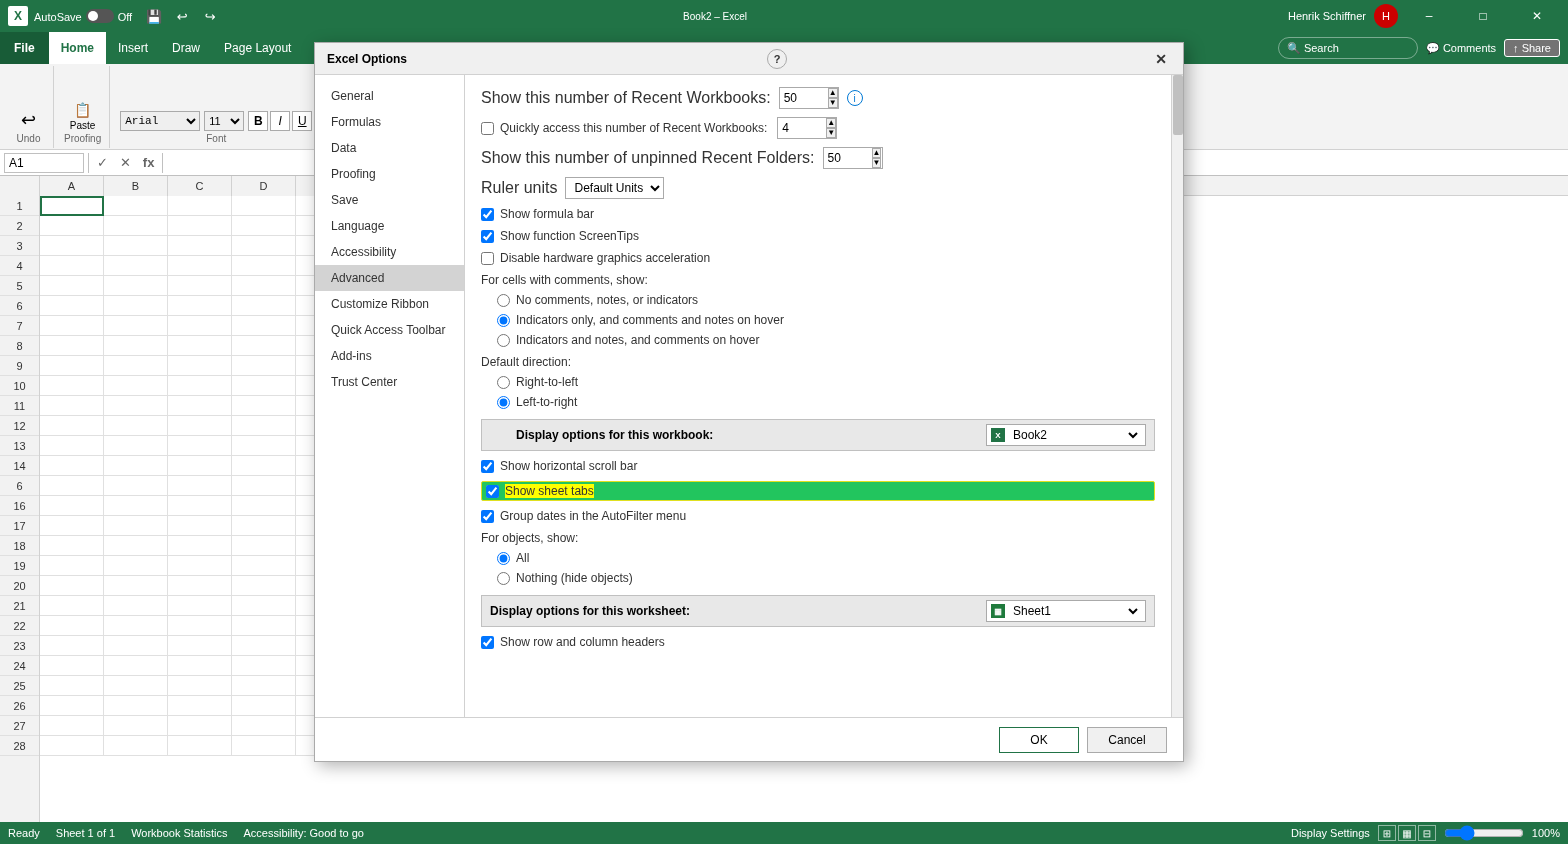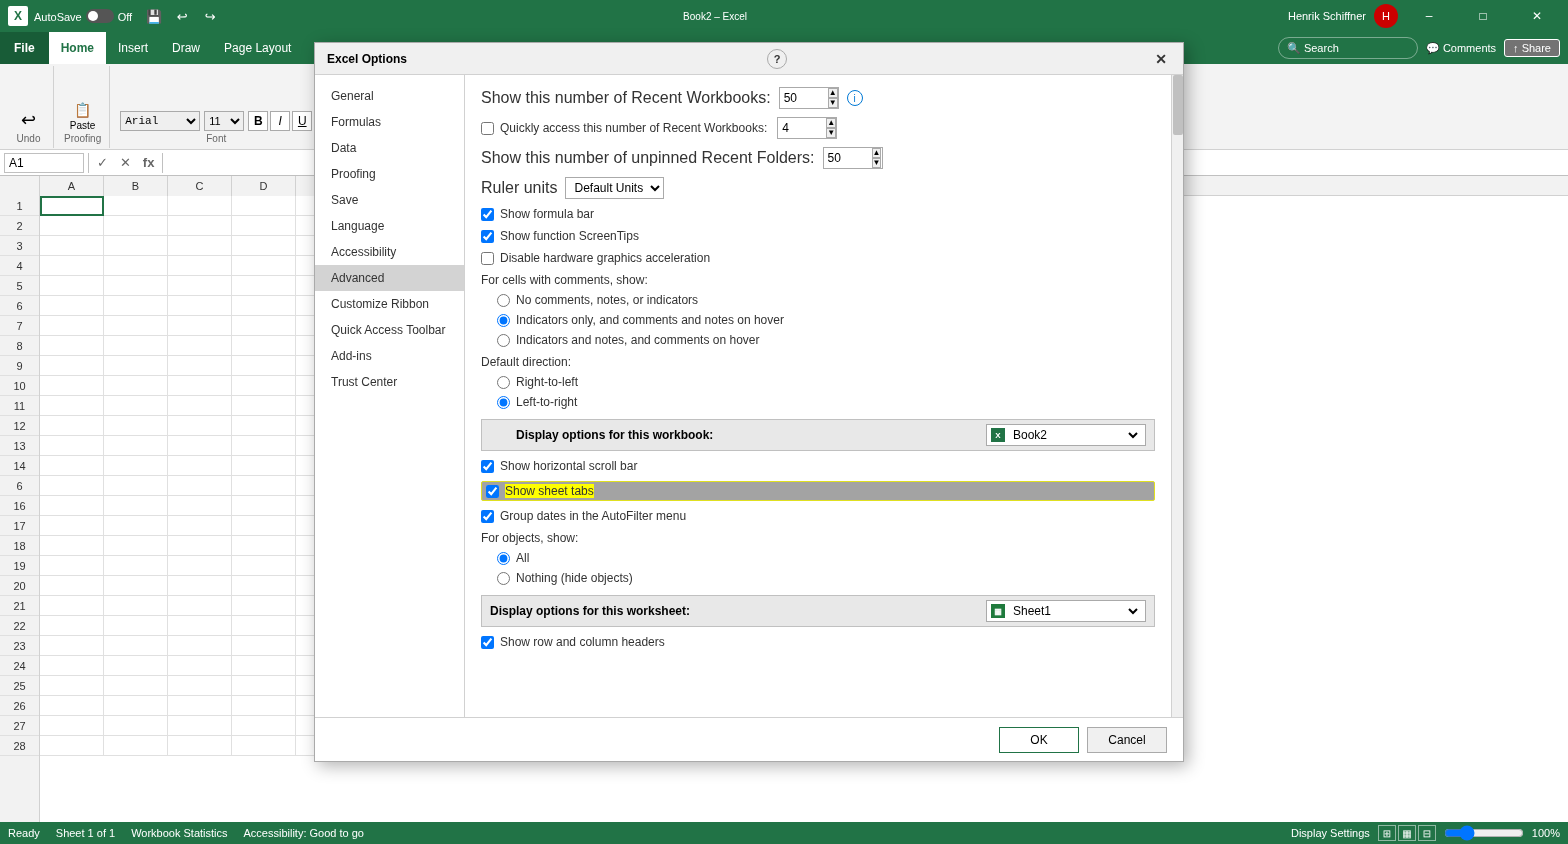--- a/index.html
+++ b/index.html
@@ -985,21 +985,21 @@
             </select>
           </div>
         </div>
 
         <div class="checkbox-row">
           <input type="checkbox" checked="" style="">
           <span class="checkbox-label">Show horizontal scroll bar</span>
         </div>
 
 
-        <div class="checkbox-row" style="background:#a3a3a3;border:1px solid #e0e020;padding:2px 4px;border-radius:2px;">
+        <div class="checkbox-row" style="background:#22c55e;border:1px solid #e0e020;padding:2px 4px;border-radius:2px;">
           <input type="checkbox" checked="" style="">
           <span class="checkbox-label highlighted">Show sheet tabs</span>
         </div>
 
         <div class="checkbox-row" style="margin-top:6px;">
           <input type="checkbox" checked="" style="">
           <span class="checkbox-label">Group dates in the AutoFilter menu</span>
         </div>
 
         <div class="section-heading" style="margin-top:8px;">For objects, show:</div>

